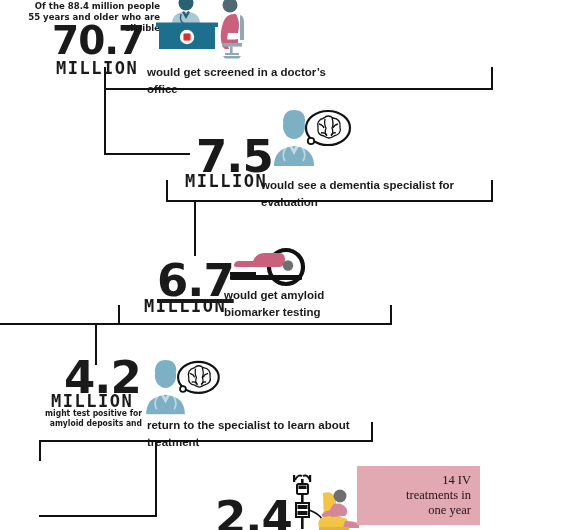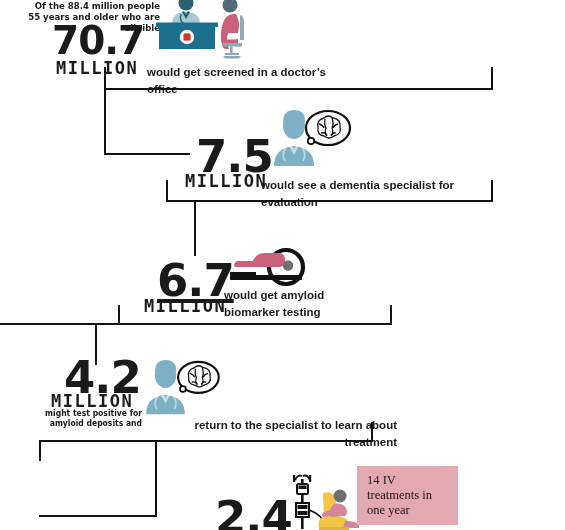--- a/index.html
+++ b/index.html
@@ -214,21 +214,21 @@
     <div class="hline" style="left:0px; top:323px; width:96px;"></div>
   </div>
 
   <div class="bignum" style="left:64px; top:355px; font-size:45px;">4.2</div>
 
   <div class="millword" style="left:51px; top:393px; font-size:17px; letter-spacing:1.5px;">MILLION</div>
 
   <div class="sublabel" style="left:30px; top:408px; width:112px;">might test positive for
 amyloid deposits and</div>
 
-  <div class="caption" style="left:147px; top:417px; width:250px;text-align:right;">return to the specialist to learn about treatment</div>
+  <div class="caption" style="left:147px; top:417px; width:250px;">return to the specialist to learn about treatment</div>
 
   <div class="icon" style="left:139px; top:358px;">
     <svg width="84" height="60" viewBox="0 0 84 62">
       <ellipse cx="26" cy="18" rx="11" ry="13" fill="#7db0c4"></ellipse>
       <path d="M15 15 q0 -13 11 -13 q12 0 11 13 q-3 -6 -11 -6 q-8 0 -11 6 z" fill="#7db0c4"></path>
       <path d="M6 58 q0 -18 20 -20 q20 2 20 20 z" fill="#7db0c4"></path>
       <path d="M21 38 l5 9 l5 -9 l-2 -2 l-3 5 l-3 -5 z" fill="#ffffff" opacity="0.55"></path>
       <path d="M18 39 q-5 8 -1 14" stroke="#ffffff" stroke-width="1.8" fill="none" opacity="0.5"></path>
       <path d="M34 39 q5 8 1 14" stroke="#ffffff" stroke-width="1.8" fill="none" opacity="0.5"></path>
       <ellipse cx="60" cy="20" rx="21" ry="16" fill="#ffffff" stroke="#111" stroke-width="2.2"></ellipse>
@@ -283,17 +283,17 @@
       <path d="M51 31 q8 -2 12 4 q3 5 -1 8 l-14 1 q-3 -8 3 -13 z" fill="#d4879a"></path>
 
       <path d="M48 37 q-7 1 -9 4 q-1 3 2 3 l10 -2 z" fill="#d4879a"></path>
 
       <path d="M62 48 q10 0 14 3 l0 4 l-16 0 z" fill="#d4879a"></path>
 
       <path d="M36 54 l30 0 l0 3 l-30 0 z" fill="#e0b43a"></path>
     </svg>
   </div>
 
-  <div class="callout" style="left:357px; top:466px; width:101px;">14 IV
+  <div class="callout" style="left:357px; top:466px; width:123px;text-align:right;">14 IV
 treatments in
 one year</div>
 
 </div>
 
 </body></html>

